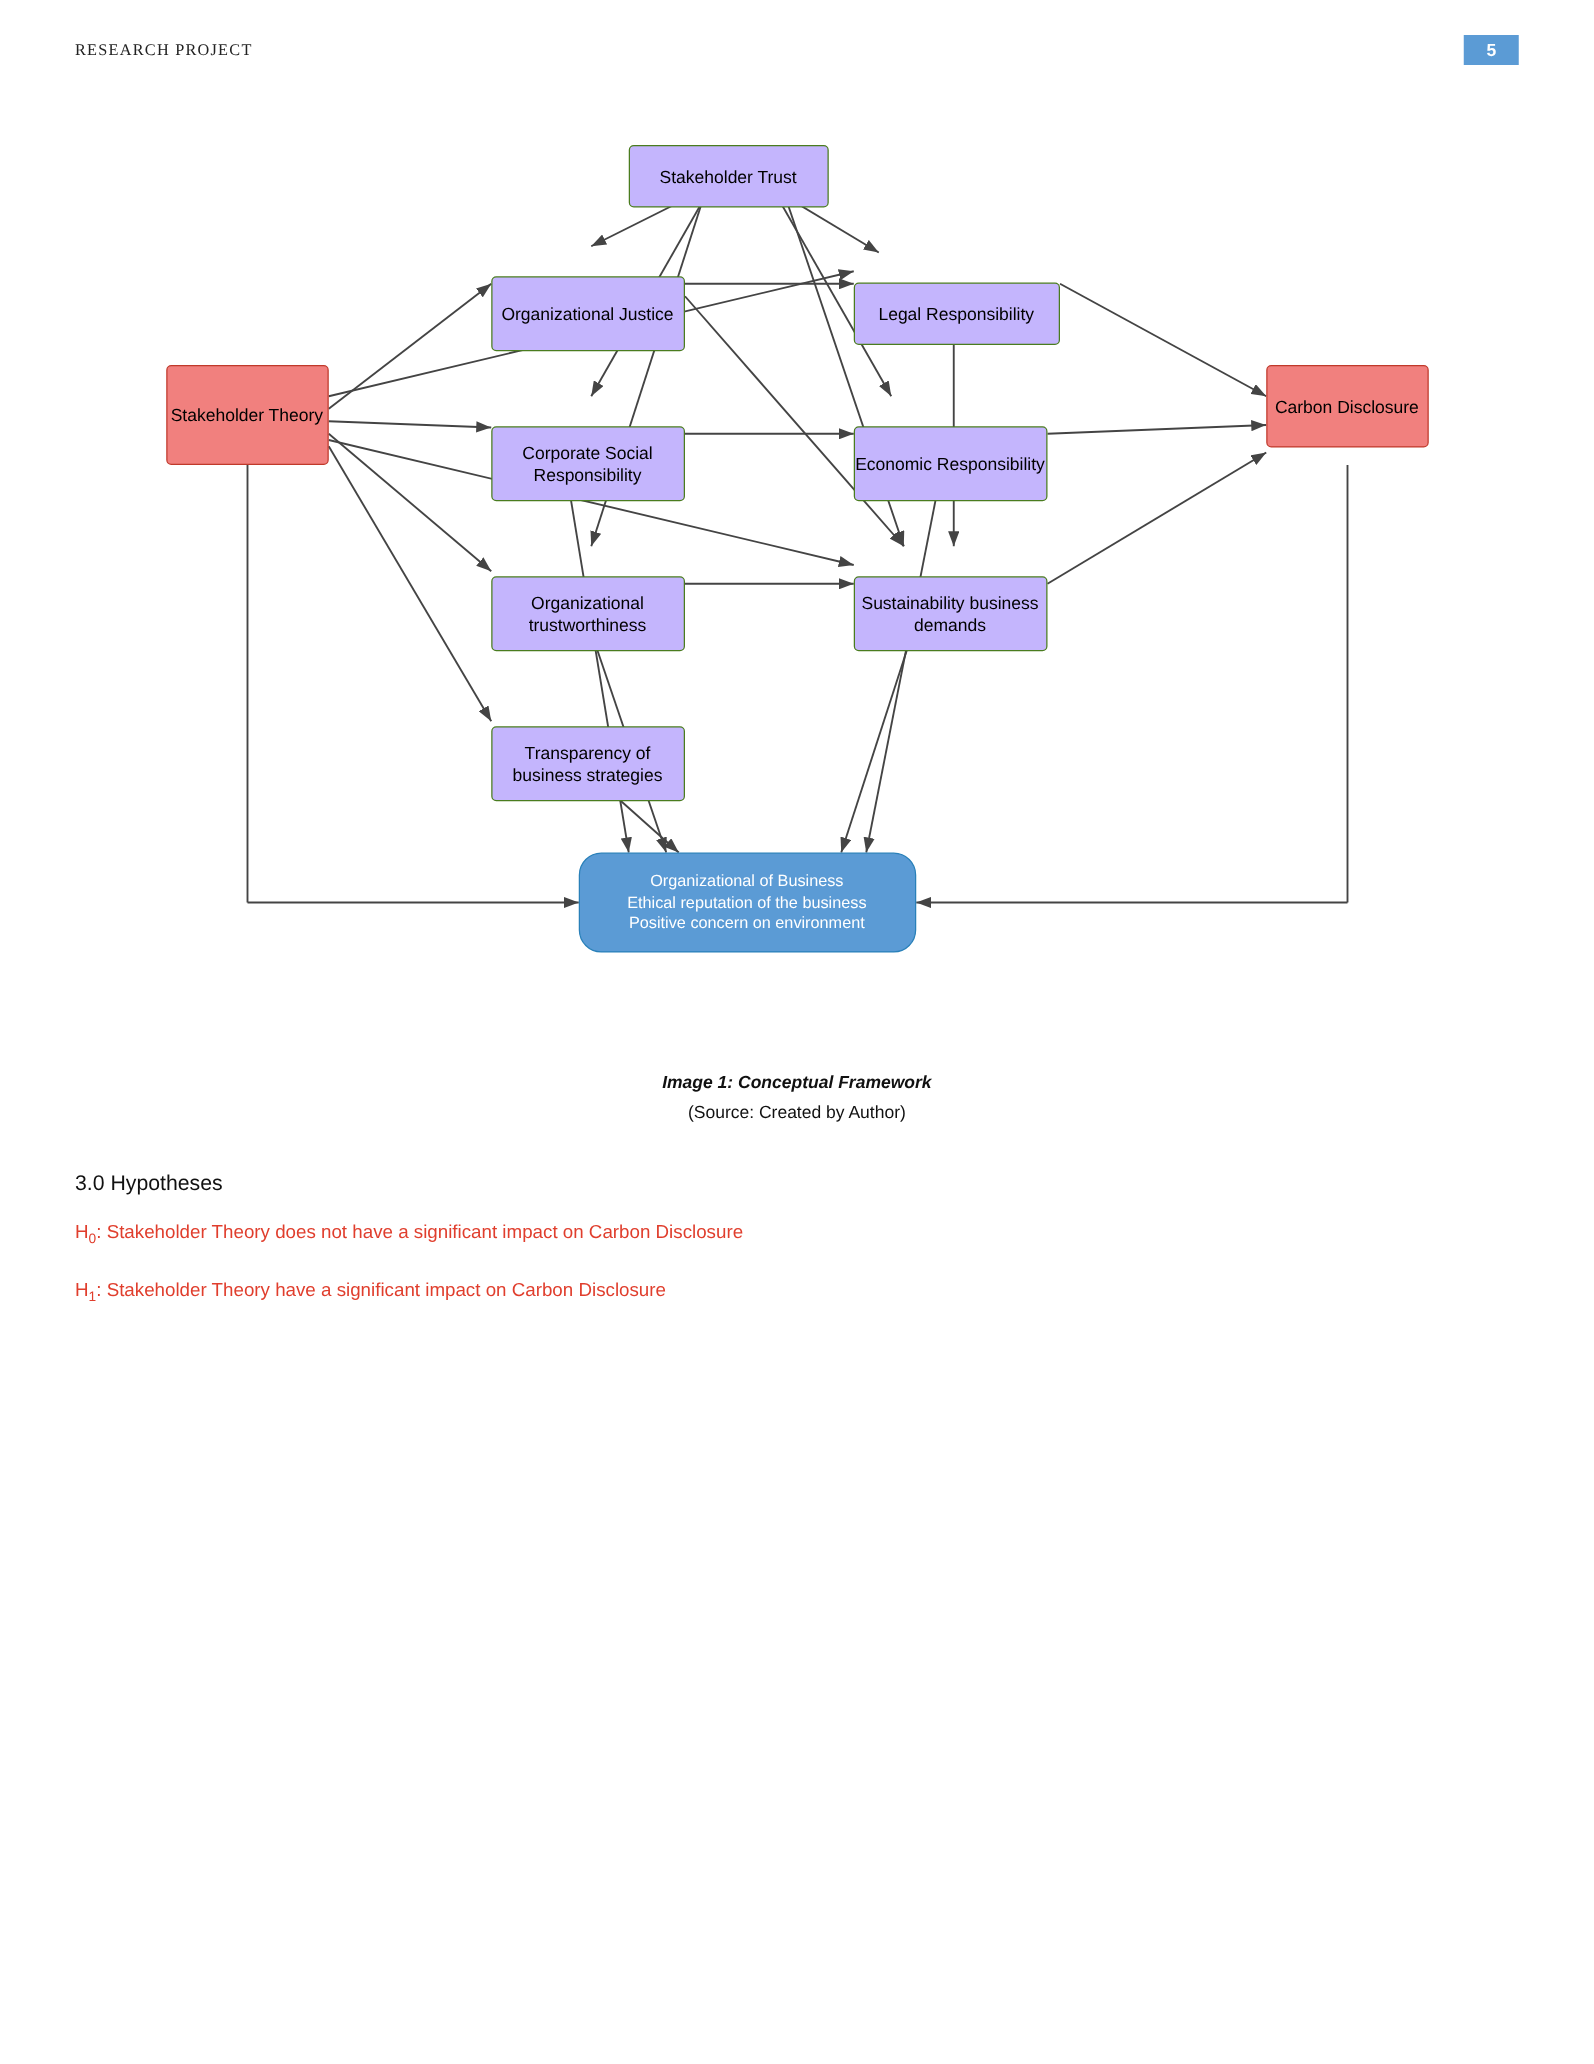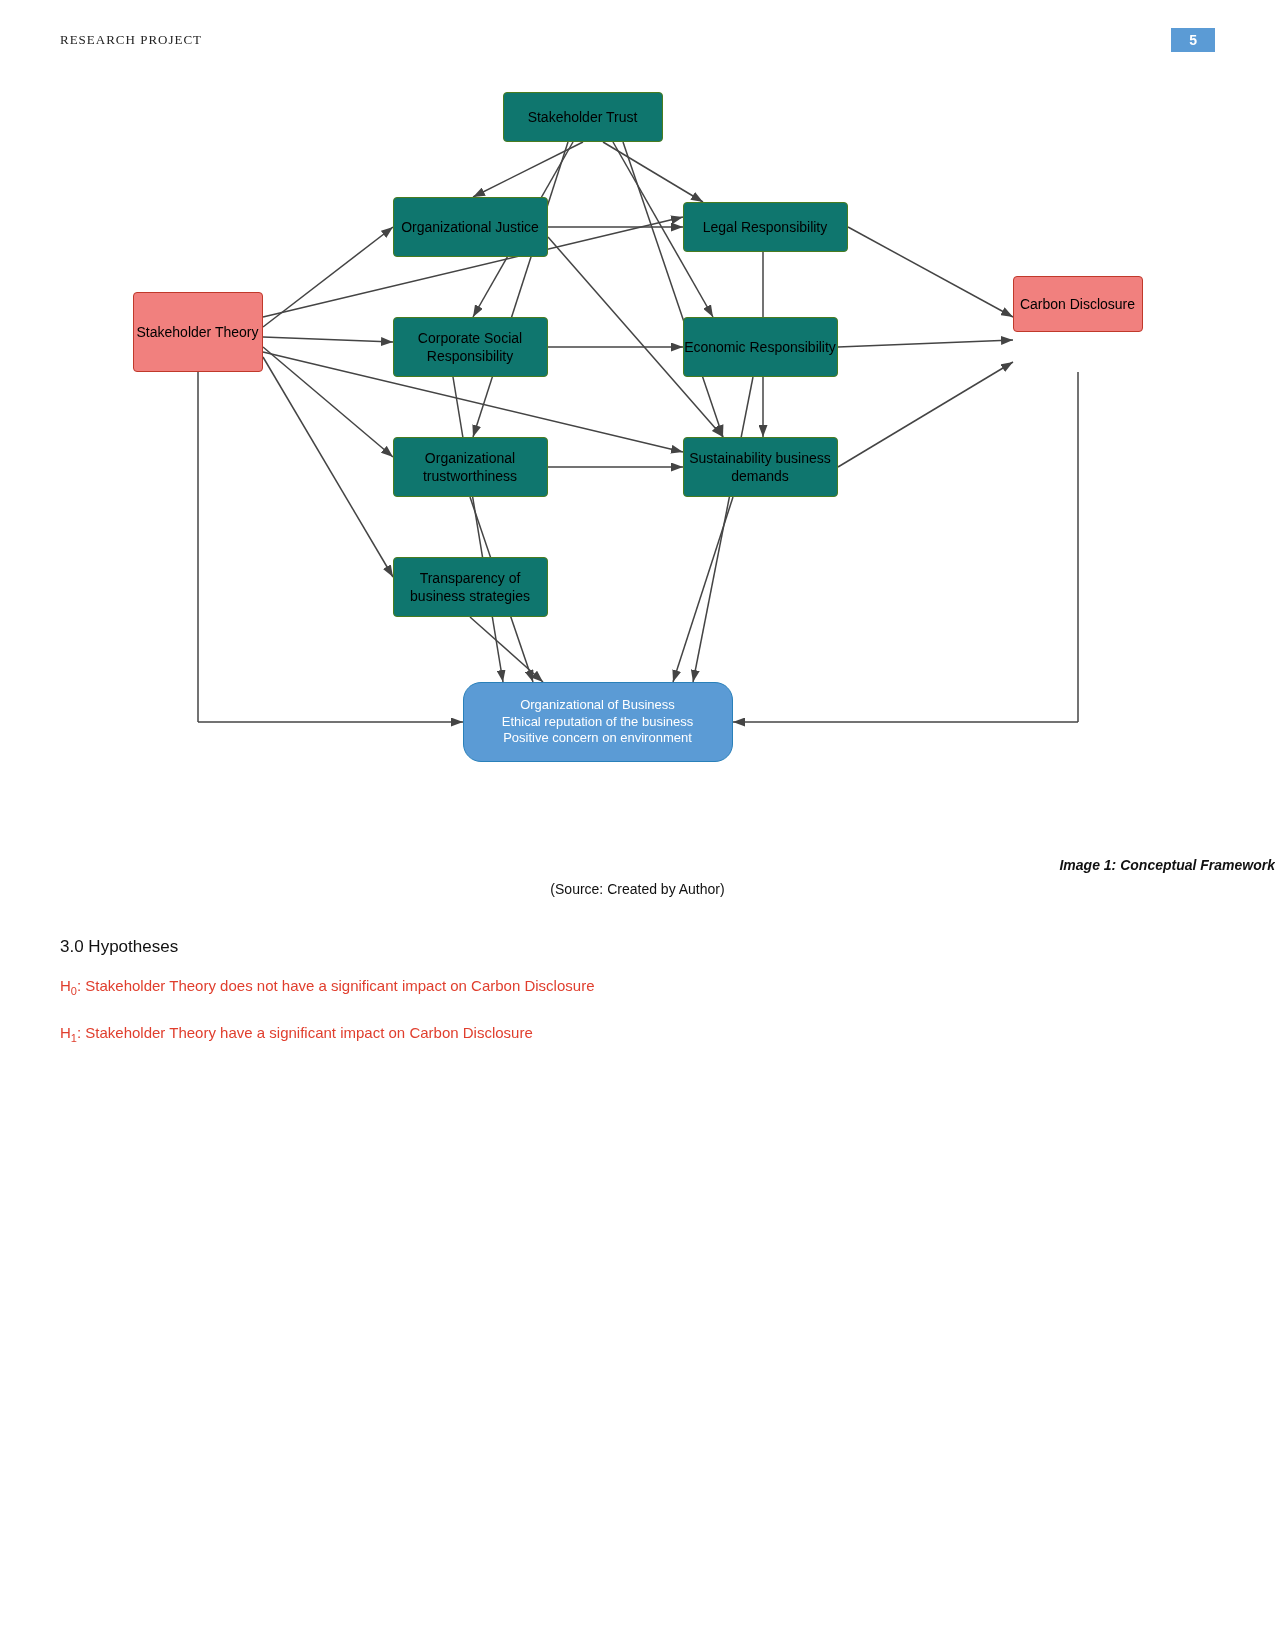--- a/index.html
+++ b/index.html
@@ -86,22 +86,23 @@
       justify-content: center;
       text-align: center;
       border-radius: 4px;
       font-family: Arial, sans-serif;
       font-size: 14px;
       line-height: 1.3;
       border: 1.5px solid #555;
     }
 
     .box-green {
-      background: #0f766e;
+      background: #c4b5fd;
       border-color: #4a7c1f;
+      margin-top: 24px;
     }
     .box-red {
       background: #f1807e;
       border-color: #c0392b;
     }
     .box-blue {
       background: #5b9bd5;
       color: #fff;
       border-color: #2980b9;
       border-radius: 18px;
@@ -135,23 +136,23 @@
     .box-stakeholder-theory {
       width: 130px;
       height: 80px;
       left: 20px;
       top: 230px;
     }
 
     
     .box-carbon-disclosure {
       width: 130px;
-      height: 56px;
+      height: 66px;
       left: 900px;
-      top: 214px;
+      top: 230px;
     }
 
     
     .box-csr {
       width: 155px;
       height: 60px;
       left: 280px;
       top: 255px;
     }
 
@@ -190,21 +191,21 @@
     
     .box-sustainability-bottom {
       width: 270px;
       height: 80px;
       left: 350px;
       top: 620px;
     }
 
     
     .image-caption {
-      text-align: right;
+      text-align: center;
       font-family: Arial, sans-serif;
       font-size: 14px;
       font-style: italic;
       font-weight: bold;
       margin: 15px 0 8px 0;
       color: #111;
     }
     .image-source {
       text-align: center;
       font-family: Arial, sans-serif;

